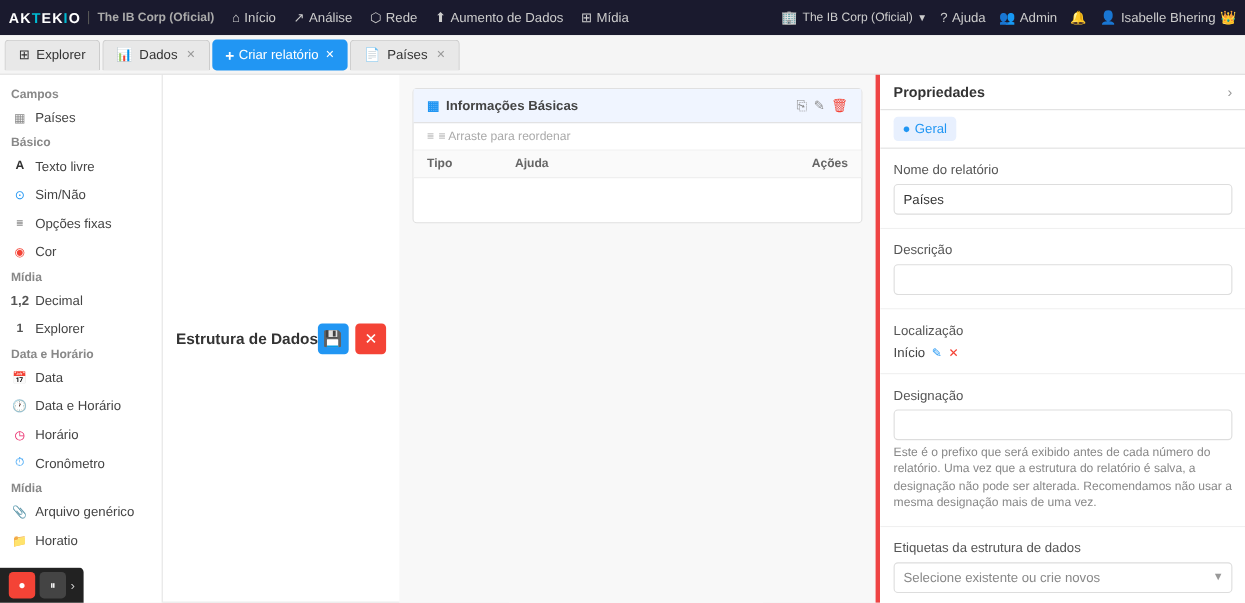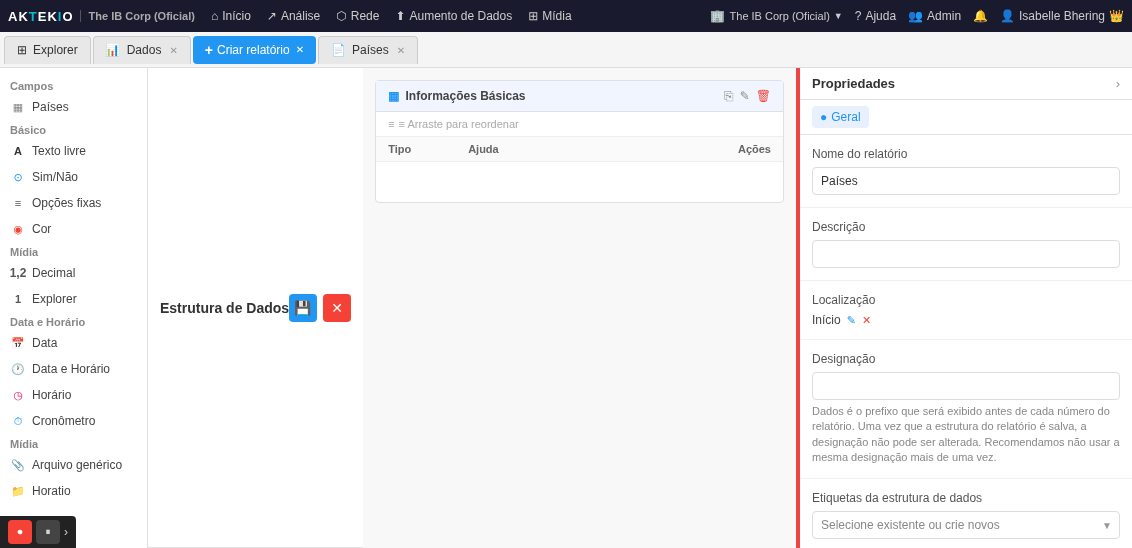--- a/index.html
+++ b/index.html
@@ -312,21 +312,21 @@
       <div class="localizacao-row">
         <span>Início</span>
         <span class="loc-edit">✎</span>
         <span class="loc-remove">✕</span>
       </div>
     </div>
 
     <div class="panel-section">
       <div class="panel-label">Designação</div>
       <input class="panel-input" type="text" value="" style="">
-      <p class="panel-note">Dados é o prefixo que será exibido antes de cada número do relatório. Uma vez que a estrutura do relatório é salva, a designação não pode ser alterada. Recomendamos não usar a mesma designação mais de uma vez.</p>
+      <p class="panel-note">Este é o prefixo que será exibido antes de cada número do relatório. Uma vez que a estrutura do relatório é salva, a designação não pode ser alterada. Recomendamos não usar a mesma designação mais de uma vez.</p>
     </div>
 
     <div class="panel-section">
       <div class="panel-label">Etiquetas da estrutura de dados</div>
       <div class="select-wrapper">
         <select class="panel-select">
           <option value="">Selecione existente ou crie novos</option>
         </select>
         <span class="select-arrow">▼</span>
       </div>

